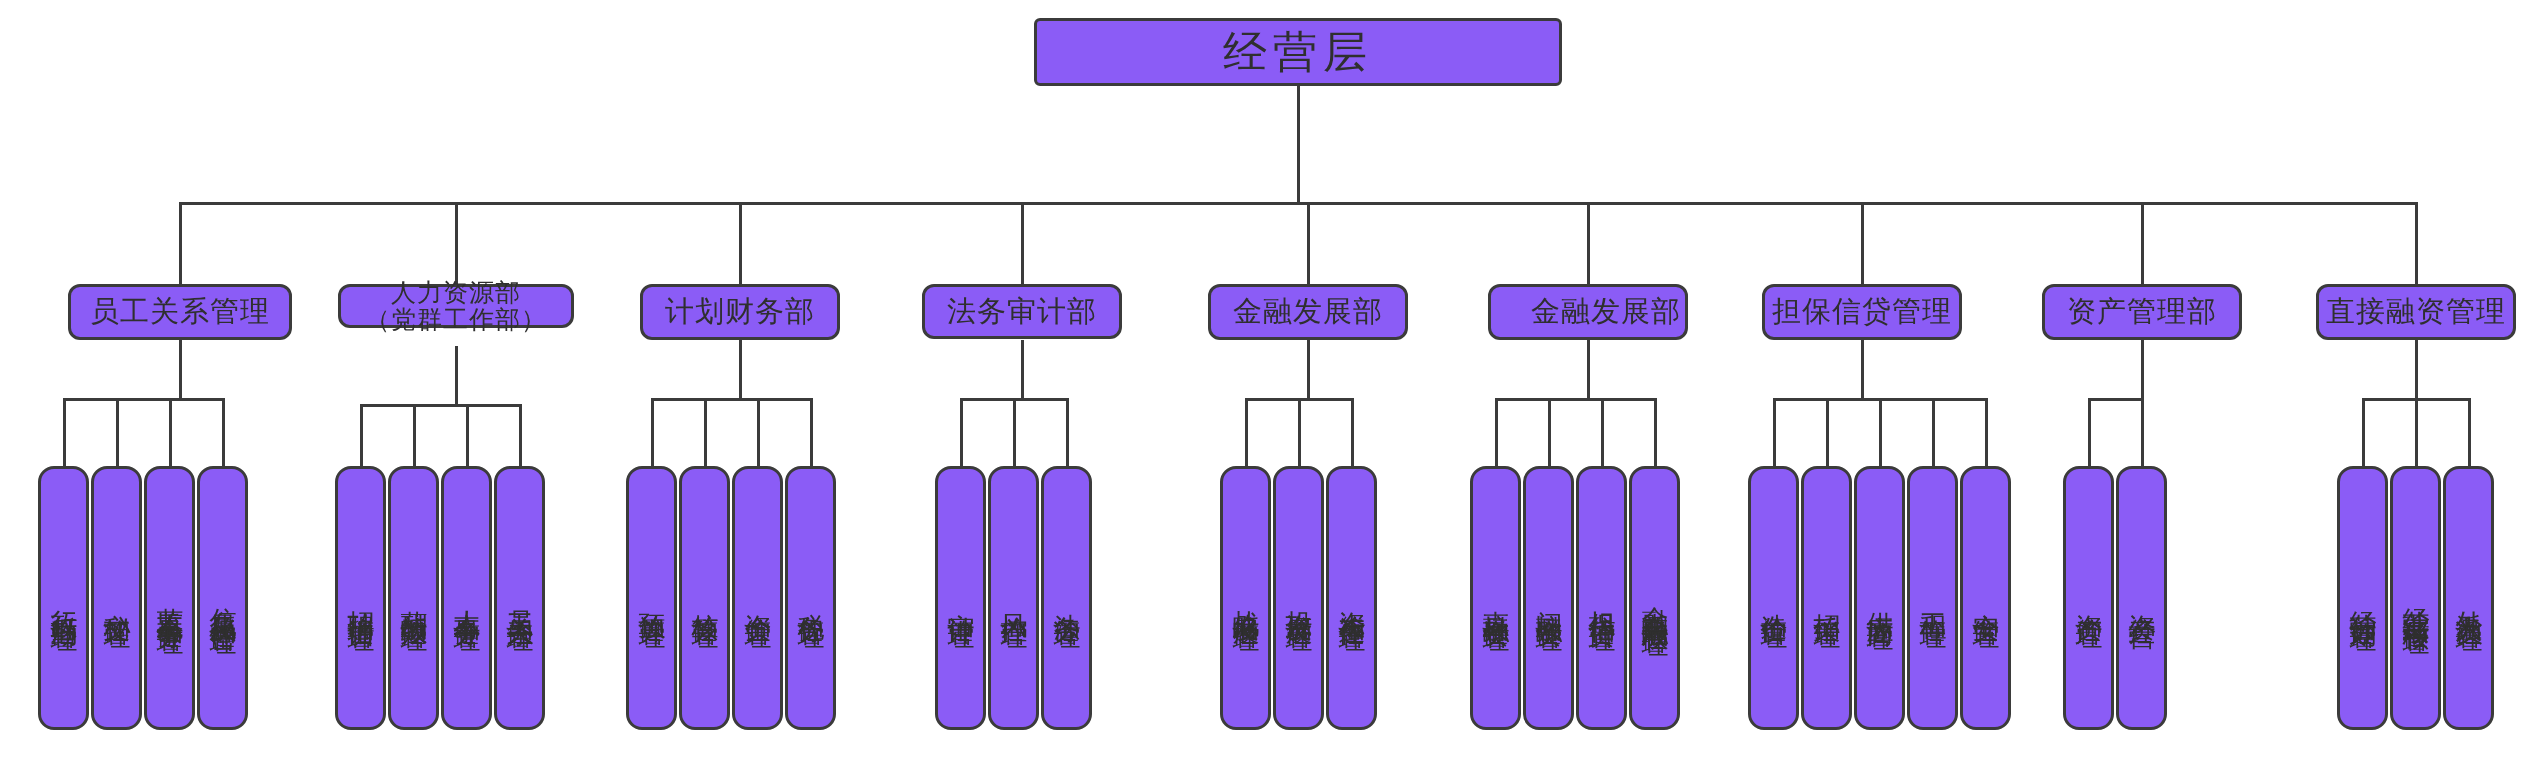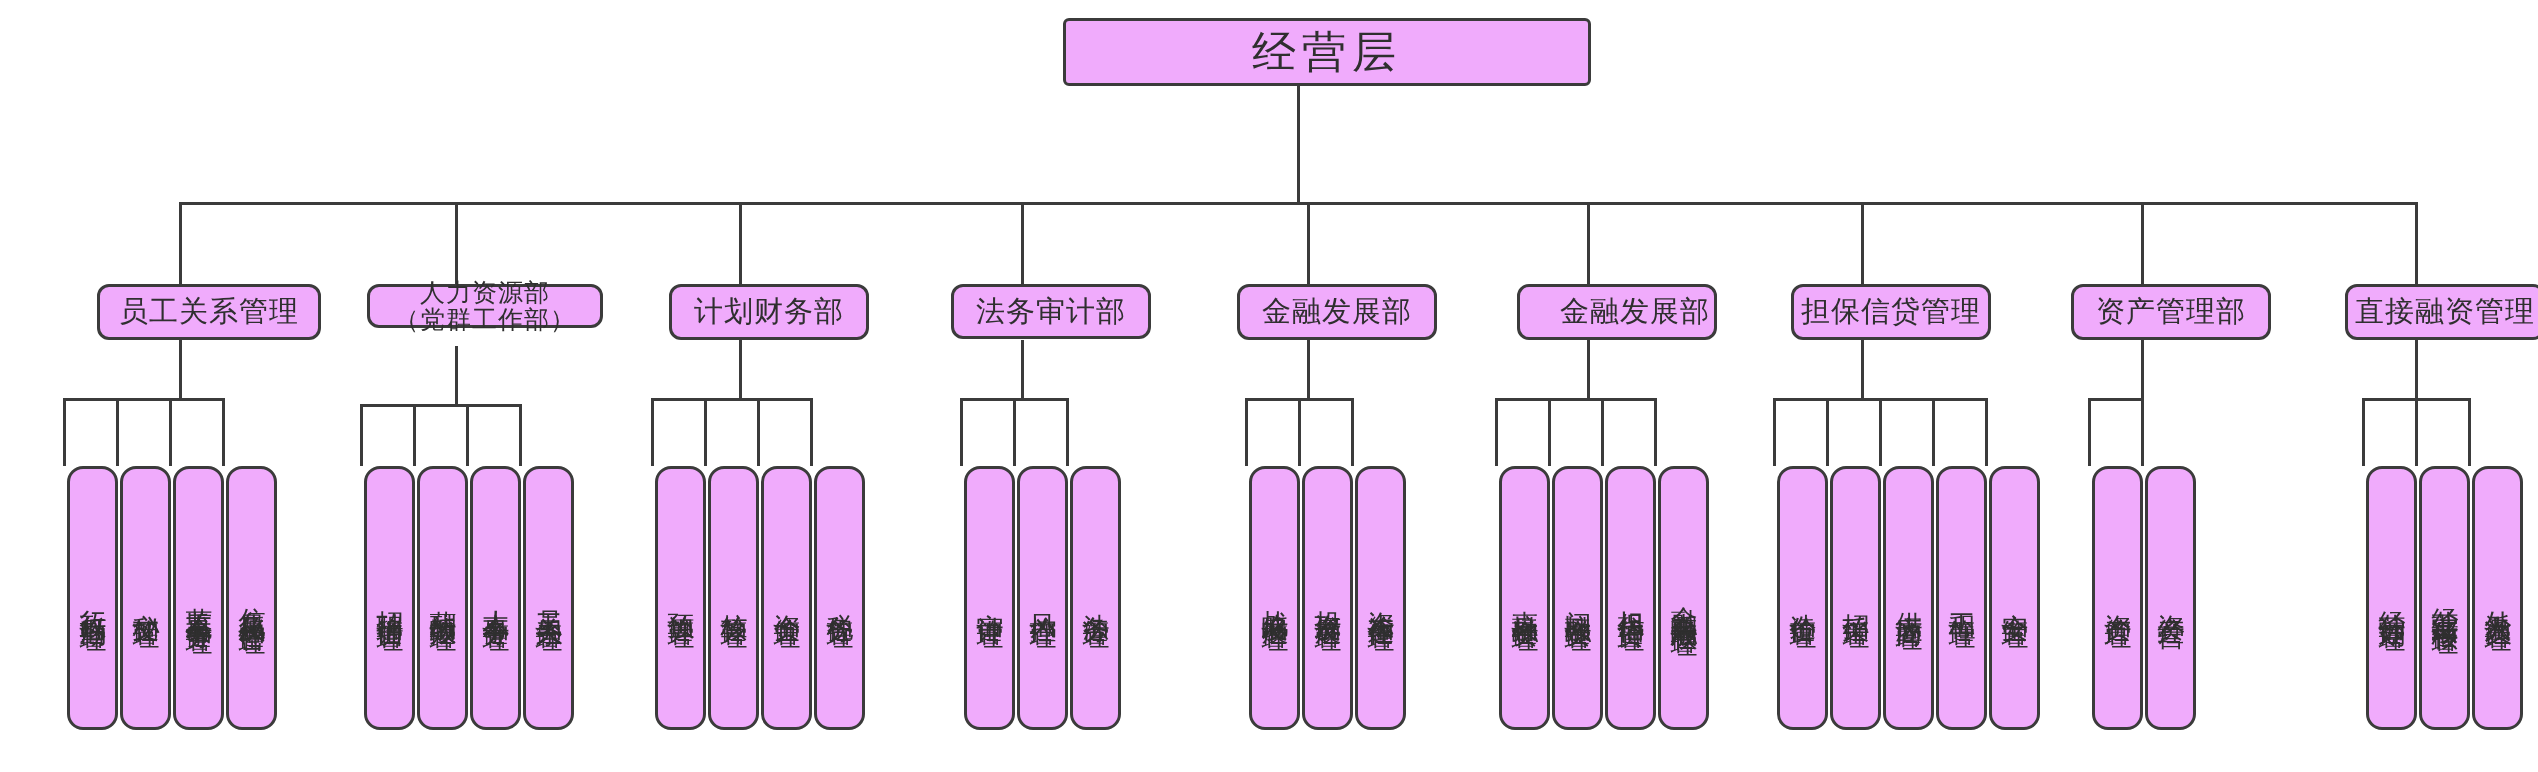--- a/index.html
+++ b/index.html
@@ -19,27 +19,26 @@
     width: 2538px;
     height: 772px;
   }
 
   
   .node {
     position: absolute;
     box-sizing: border-box;
     border: 3px solid #3b3b3b;
     border-radius: 10px;
-    background: #f0abfc;
+    background: #8b5cf6;
     display: flex;
     align-items: center;
     justify-content: center;
     text-align: center;
     z-index: 3;
-    margin-left: 29px;
   }
 
   
   .node.root {
     border-width: 3px;
     border-radius: 6px;
     font-size: 44px;
     letter-spacing: 6px;
   }
 

